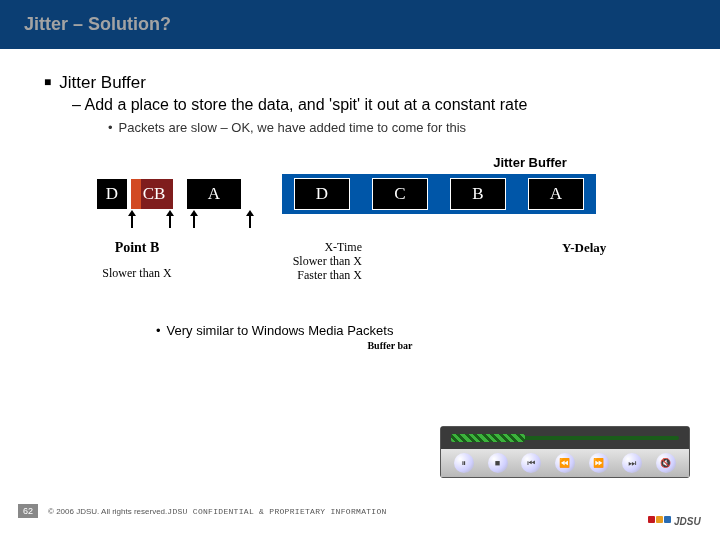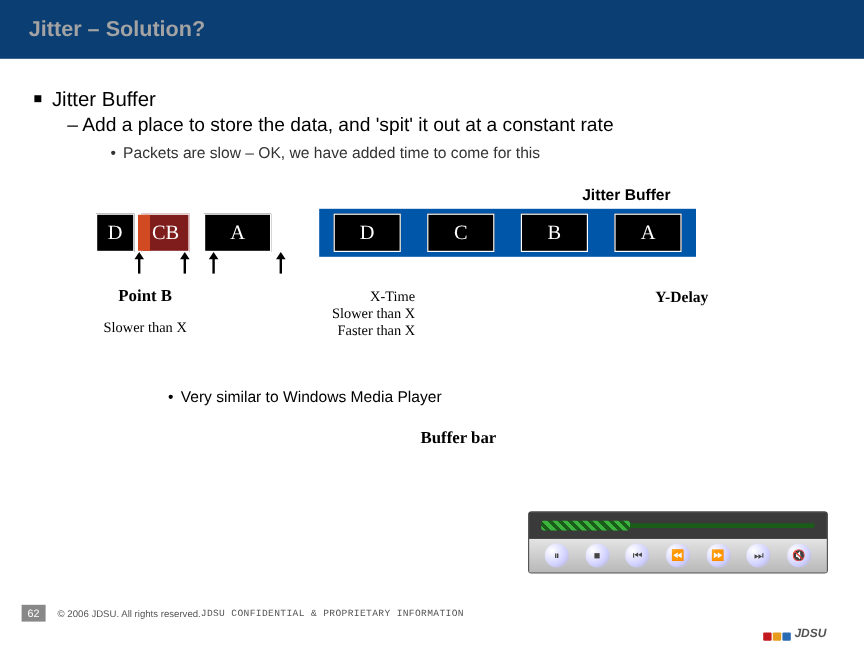--- a/index.html
+++ b/index.html
@@ -1,18 +1,18 @@
 <!DOCTYPE html>
 <html><head>
 <meta charset="utf-8">
 <style>
   * { box-sizing: border-box; margin: 0; padding: 0; }
   body { width: 720px; height: 540px; font-family: Arial, sans-serif; background: #fff; position: relative; }
   .header { background: #0b3e73; color: #a3a3a3; padding: 14px 24px; font-size: 18px; font-weight: bold; }
-  .content { padding: 24px 36px 0 20px; }
+  .content { padding: 24px 36px 0 36px; }
   .bullet-main { font-size: 17px; margin-left: 8px; }
   .bullet-main .sq { color: #000; font-size: 12px; display: inline-block; vertical-align: 2px; margin-right: 8px; }
   .sub-bullet { font-size: 16px; margin-left: 36px; margin-top: 2px; line-height: 1.25; }
   .sub-sub { font-size: 13px; margin-left: 72px; color: #333; line-height: 1.35; margin-top: 4px; }
   .sub-sub .dot { color: #333; margin-right: 6px; }
   .jb-label { font-size: 13px; font-weight: bold; text-align: center; margin: 18px 0 4px 0; padding-left: 340px; }
   .packet-row { display: flex; align-items: center; margin-left: 60px; margin-top: 4px; }
   .packet { border: 1px solid #fff; color: #fff; background: #000; font-family: "Times New Roman", serif; font-size: 17px; display: inline-flex; align-items: center; justify-content: center; height: 32px; }
   .packet.small { width: 32px; margin-right: 6px; }
   .packet.cb { width: 40px; background: #7f1d1d; position: relative; }
@@ -23,31 +23,31 @@
   .lbl-col1 { width: 130px; text-align: center; }
   .lbl-col1 .t1 { font-weight: bold; font-family: "Times New Roman", serif; font-size: 14px; }
   .lbl-col1 .t2 { font-family: "Times New Roman", serif; font-size: 12px; margin-top: 10px; }
   .lbl-col2 { width: 160px; font-family: "Times New Roman", serif; font-size: 12px; text-align: right; line-height: 1.2; }
   .arrows { position: relative; height: 14px; margin-left: 95px; }
   .arrow { position: absolute; width: 2px; height: 14px; background: #000; }
   .arrow::before { content: ""; position: absolute; top: -4px; left: -3px; border-left: 4px solid transparent; border-right: 4px solid transparent; border-bottom: 6px solid #000; }
   .ydelay { font-family: "Times New Roman", serif; font-size: 13px; font-weight: bold; margin-left: 200px; }
   .vsim { font-size: 13px; margin-left: 120px; margin-top: 40px; }
   .vsim .dot { margin-right: 6px; }
-  .bufbar { font-family: "Times New Roman", serif; font-size: 14px; font-weight: bold; text-align: center; margin-top: 20px; margin-left: 60px; }
+  .bufbar { font-family: "Times New Roman", serif; font-size: 10px; font-weight: bold; text-align: center; margin-top: 2px; margin-left: 60px; }
   .player { position: absolute; right: 30px; bottom: 62px; width: 250px; background: #6a6a6a; border: 1px solid #555; border-radius: 3px; }
   .player-track { height: 22px; background: #3a3a3a; position: relative; }
   .player-track .prog { position: absolute; left: 4%; right: 4%; top: 9px; height: 4px; background: #1a5c1a; border-radius: 2px; }
   .player-track .hatch { position: absolute; left: 4%; width: 30%; top: 7px; height: 8px; background: repeating-linear-gradient(45deg, #3cb33c 0 3px, #1a5c1a 3px 6px); border-radius: 2px; }
   .player-controls { display: flex; justify-content: space-around; align-items: center; padding: 4px 6px; background: linear-gradient(#e4e4e4, #b8b8b8); }
   .pbtn { width: 20px; height: 20px; border-radius: 50%; background: radial-gradient(circle at 30% 30%, #fff, #d0d0ff 60%, #aab); display: flex; align-items: center; justify-content: center; font-size: 9px; color: #444; }
-  .footer { position: absolute; bottom: 6px; left: 0; right: 12px; display: flex; align-items: center; font-size: 8px; color: #555; padding: 0 18px; }
+  .footer { position: absolute; bottom: 6px; left: 0; right: 0; display: flex; align-items: center; font-size: 8px; color: #555; padding: 0 18px; }
   .footer .pg { background: #888; color: #fff; padding: 2px 5px; margin-right: 10px; font-size: 9px; }
   .footer .conf { flex: 1; text-align: left; font-size: 8px; letter-spacing: 0.3px; font-family: Liberation Mono, monospace; }
-  .logo { width: 54px; height: 18px; display: inline-flex; align-items: flex-end; margin-top: 28px; }
+  .logo { width: 54px; height: 18px; display: inline-flex; align-items: flex-start; margin-top: 28px; }
   .logo .sq1 { width: 7px; height: 7px; background: #c4181f; border-radius: 1px; margin-right: 1px; }
   .logo .sq2 { width: 7px; height: 7px; background: #e89c1e; border-radius: 1px; margin-right: 1px; }
   .logo .sq3 { width: 7px; height: 7px; background: #2a6cb3; border-radius: 1px; margin-right: 3px; }
   .logo .txt { font-weight: bold; font-size: 10px; color: #555; font-style: italic; }
 </style>
 </head>
 <body>
 
 <div class="header">
   <span>Jitter – Solution?</span>
@@ -88,21 +88,21 @@
       <div class="t2">Slower than X</div>
     </div>
     <div class="lbl-col2">
       <div>X-Time</div>
       <div>Slower than X</div>
       <div>Faster than X</div>
     </div>
     <div class="ydelay">Y-Delay</div>
   </div>
 
-  <div class="vsim"><span class="dot">•</span><span>Very similar to Windows Media Player</span></div>
+  <div class="vsim"><span class="dot">•</span><span>Very similar to Windows Media Packets</span></div>
   <div class="bufbar">Buffer bar</div>
 </div>
 
 <div class="player">
   <div class="player-track">
     <div class="prog"></div>
     <div class="hatch"></div>
   </div>
   <div class="player-controls">
     <span class="pbtn">⏸</span>

